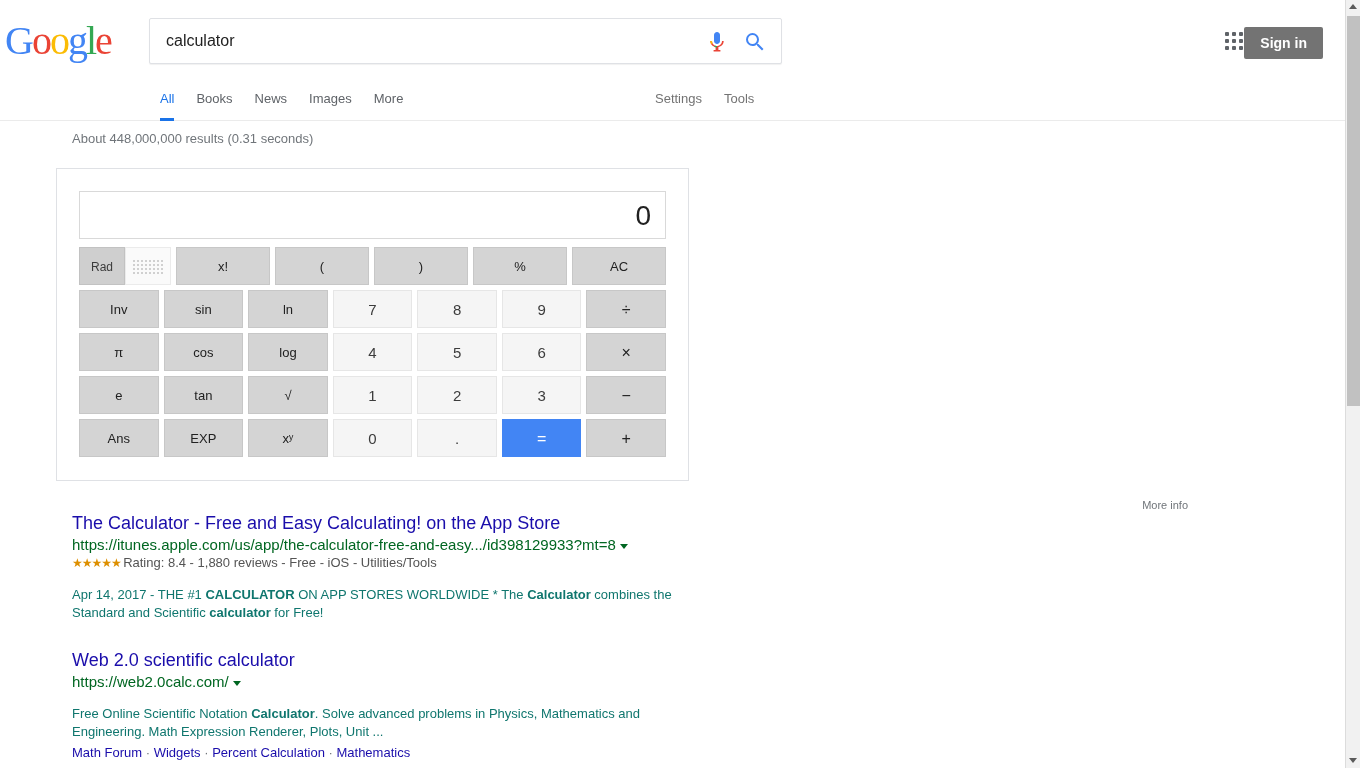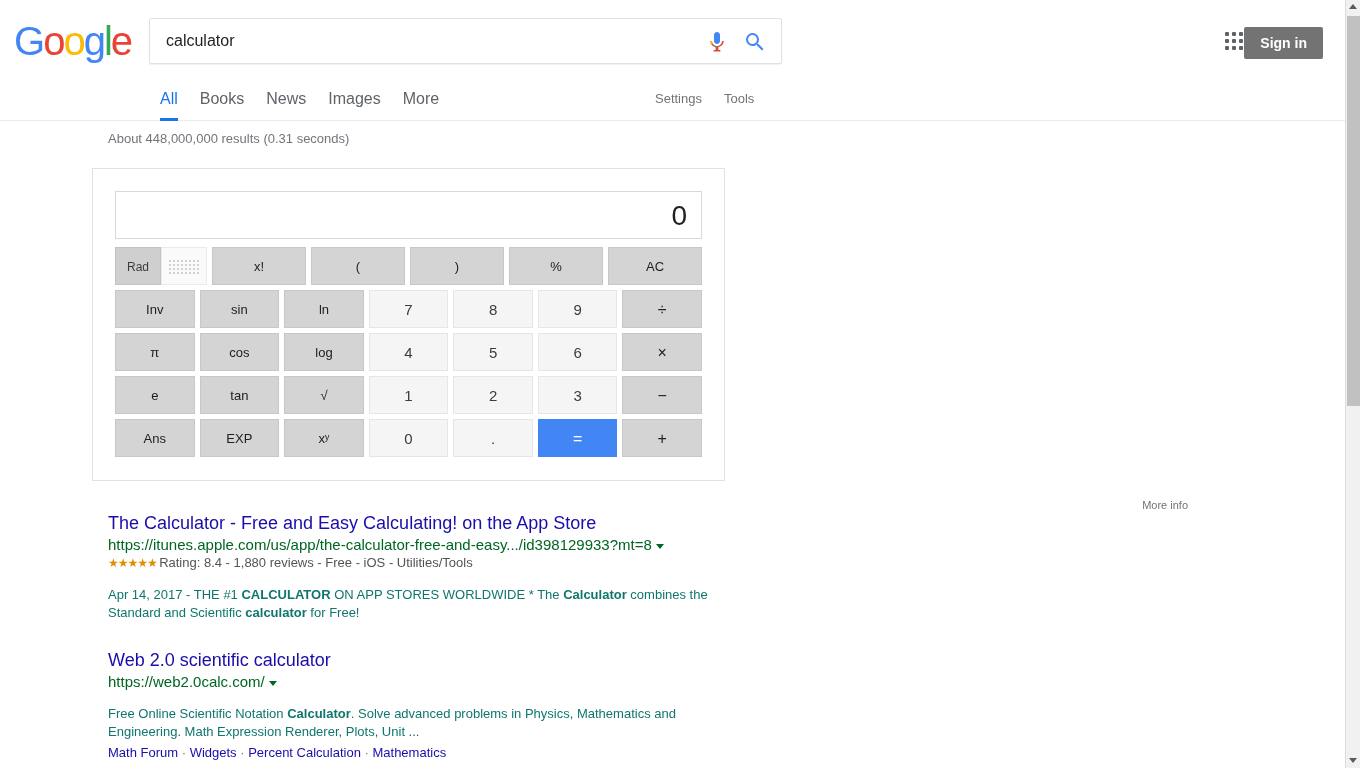--- a/index.html
+++ b/index.html
@@ -16,24 +16,24 @@
   
   #header {
     position: relative;
     height: 121px;
     background: #fff;
     border-bottom: 1px solid #ebebeb;
     width: 1345px;
   }
   #logo {
     position: absolute;
-    left: 14px; top: 21px;
+    left: 5px; top: 21px;
     font-size: 40px;
     letter-spacing: -2px;
-    font-family: Liberation Sans, sans-serif;
+    font-family: Liberation Serif, serif;
     font-weight: normal;
     line-height: 40px;
     user-select: none;
   }
   #logo .b { color:#4285f4; } #logo .r { color:#ea4335; }
   #logo .y { color:#fbbc05; } #logo .g { color:#34a853; }
 
   #searchbox {
     position: absolute;
     left: 149px; top: 18px;
@@ -67,37 +67,37 @@
     background:#737373; color:#fff;
     font-size:14px; font-weight:bold;
     padding:8px 16px; border-radius:2px;
     border:none; cursor:pointer;
     font-family:"Liberation Sans", sans-serif;
   }
 
   #navbar { position:absolute; left:149px; top:85px; width:1150px; height:36px; }
   .navtab {
     position:relative; display:inline-block;
-    font-size:16px; color:#5f6368;
+    font-size:13px; color:#5f6368;
     padding:0 11px; height:36px; line-height:28px;
     cursor:pointer; text-decoration:none;
   }
   .navtab.active { color:#1a73e8; }
   .navtab.active::after {
     content:""; position:absolute; left:11px; right:11px; bottom:0;
     height:3px; background:#1a73e8;
   }
   .navtool {
     display:inline-block; font-size:13px; color:#737373;
     padding:0 11px; height:36px; line-height:28px; cursor:pointer;
   }
   #nav-right { position:absolute; left:495px; top:0; }
 
   
-  #main { position:relative; padding-left:108px; padding-top:10px; width:1188px; }
+  #main { position:relative; padding-left:72px; padding-top:10px; width:1188px; }
   #resultstats { font-size:13px; color:#70757a; margin-bottom:22px; }
 
   
   #calc-card {
     width: 633px;
     border: 1px solid #dfe1e5;
     border-radius: 0;
     background: #fff;
     padding: 22px 22px 18px 22px;
     position: relative;

